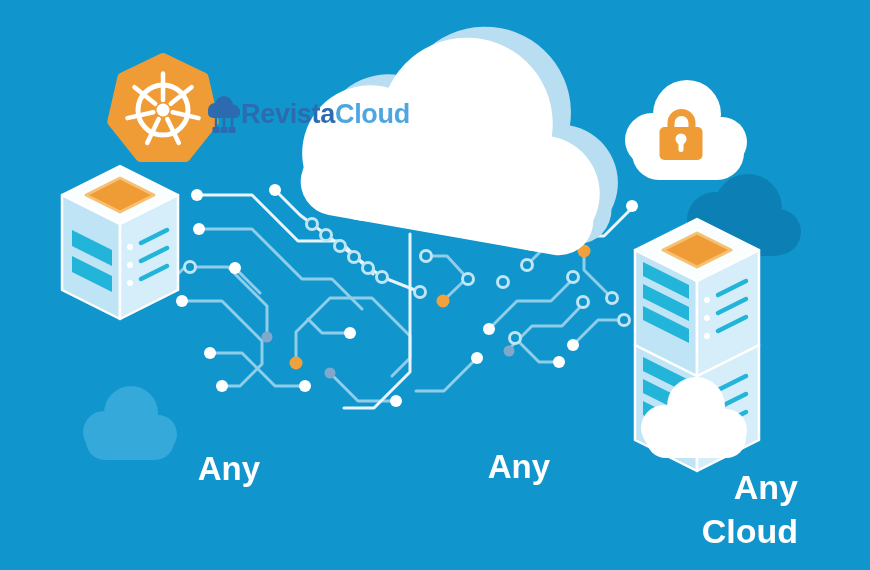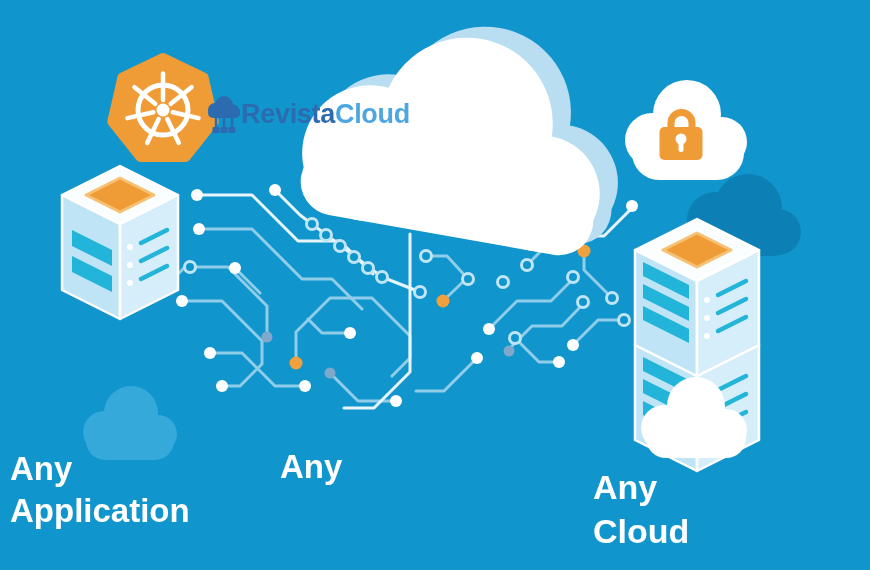--- a/index.html
+++ b/index.html
@@ -47,21 +47,21 @@
   .lock-shackle{stroke:var(--orange);stroke-width:7;fill:none;}
 
   .brand-icon{fill:var(--brand-primary);}
   .brand-stem{stroke:var(--brand-primary);stroke-width:2.5;}
 
   
   .wordmark{position:absolute;left:241px;top:99px;font-size:27px;font-weight:bold;
             letter-spacing:-0.3px;white-space:nowrap;}
   .wordmark .wp{color:var(--brand-primary);}
   .wordmark .ws{color:var(--brand-secondary);}
-  .label{position:absolute;color:var(--text);font-weight:bold;text-align:left;line-height:1.28;}
+  .label{position:absolute;color:var(--text);font-weight:bold;text-align:right;line-height:1.28;}
   .label-app{left:10px;top:448px;width:250px;font-size:33px;}
   .label-infra{left:280px;top:446px;width:270px;font-size:33px;}
   .label-cloud{left:593px;top:466px;width:205px;font-size:34px;}
 </style>
 </head>
 <body>
 
 <div class="scene">
 
   <svg class="art" width="870" height="570" viewBox="0 0 870 570">
@@ -260,21 +260,20 @@
       </g>
     </g>
   </svg>
 
   <div class="wordmark">
     <span class="wp">Revista</span><span class="ws">Cloud</span>
   </div>
 
   <div class="label label-app">
     <div>Any</div>
-    <div>Application</div>
   </div>
 
   <div class="label label-infra">
     <div>Any</div>
   </div>
 
   <div class="label label-cloud">
     <div>Any</div>
     <div>Cloud</div>
   </div>

